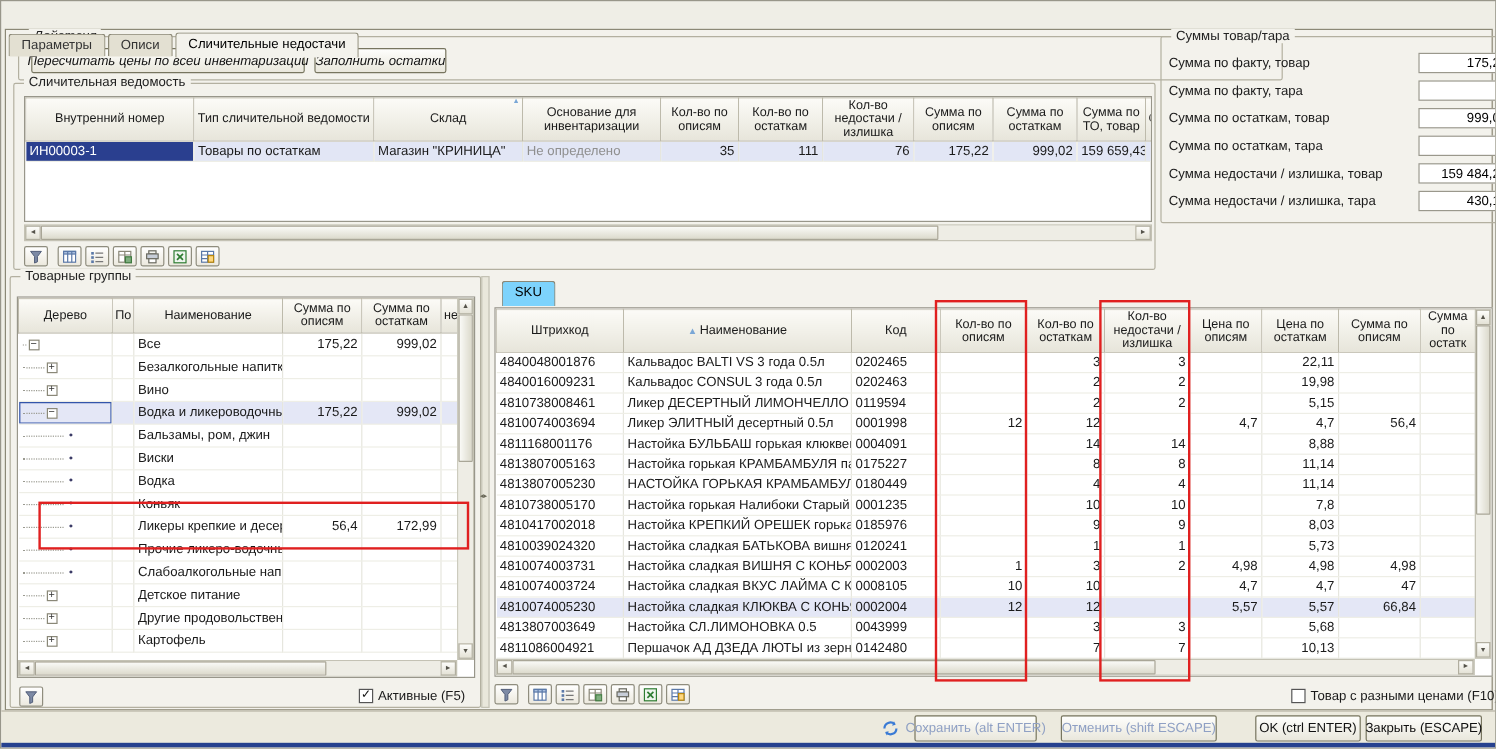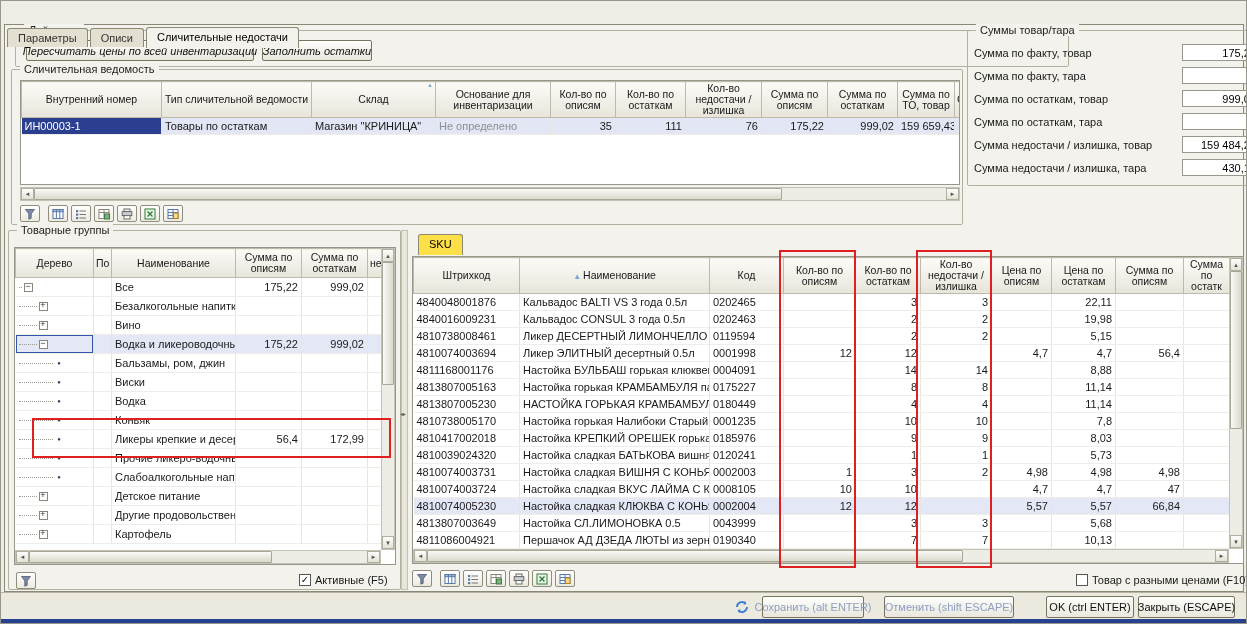--- a/index.html
+++ b/index.html
@@ -503,21 +503,21 @@
         </button>
       <label class="cb-row" style="position:absolute;left:290px;top:343px;">
         <span class="cb">✓</span>
         <span>Активные (F5)</span>
       </label>
     </div>
 
     <div class="splitter" style="left:396px;top:205px;height:360px;"></div>
 
     <div style="position:absolute;left:403px;top:205px;width:834px;height:362px;">
-      <div class="tab active" style="position:absolute;left:10px;top:4px;z-index:2;background:#fde047;">SKU</div>
+      <div class="tab active" style="position:absolute;left:10px;top:4px;z-index:2;background:#7dd3fc;">SKU</div>
 
       <div class="gridwrap" style="left:4px;top:26px;width:832px;height:308px;">
         <table class="grid" style="width:816px;">
           <colgroup>
             <col style="width:106px">
               <col style="width:190px">
               <col style="width:74px">
               <col style="width:72px">
             <col style="width:65px">
               <col style="width:71px">
@@ -706,21 +706,21 @@
               <td class="num">3</td>
               <td class="num">3</td>
               <td class="num"></td>
               <td class="num">5,68</td>
               <td class="num"></td>
               <td class="num"></td>
             </tr>
               <tr>
               <td>4811086004921</td>
               <td>Першачок АД ДЗЕДА ЛЮТЫ из зерн</td>
-              <td>0190340</td>
+              <td>0142480</td>
               <td class="num"></td>
               <td class="num">7</td>
               <td class="num">7</td>
               <td class="num"></td>
               <td class="num">10,13</td>
               <td class="num"></td>
               <td class="num"></td>
             </tr>
             </tbody>
         </table>

